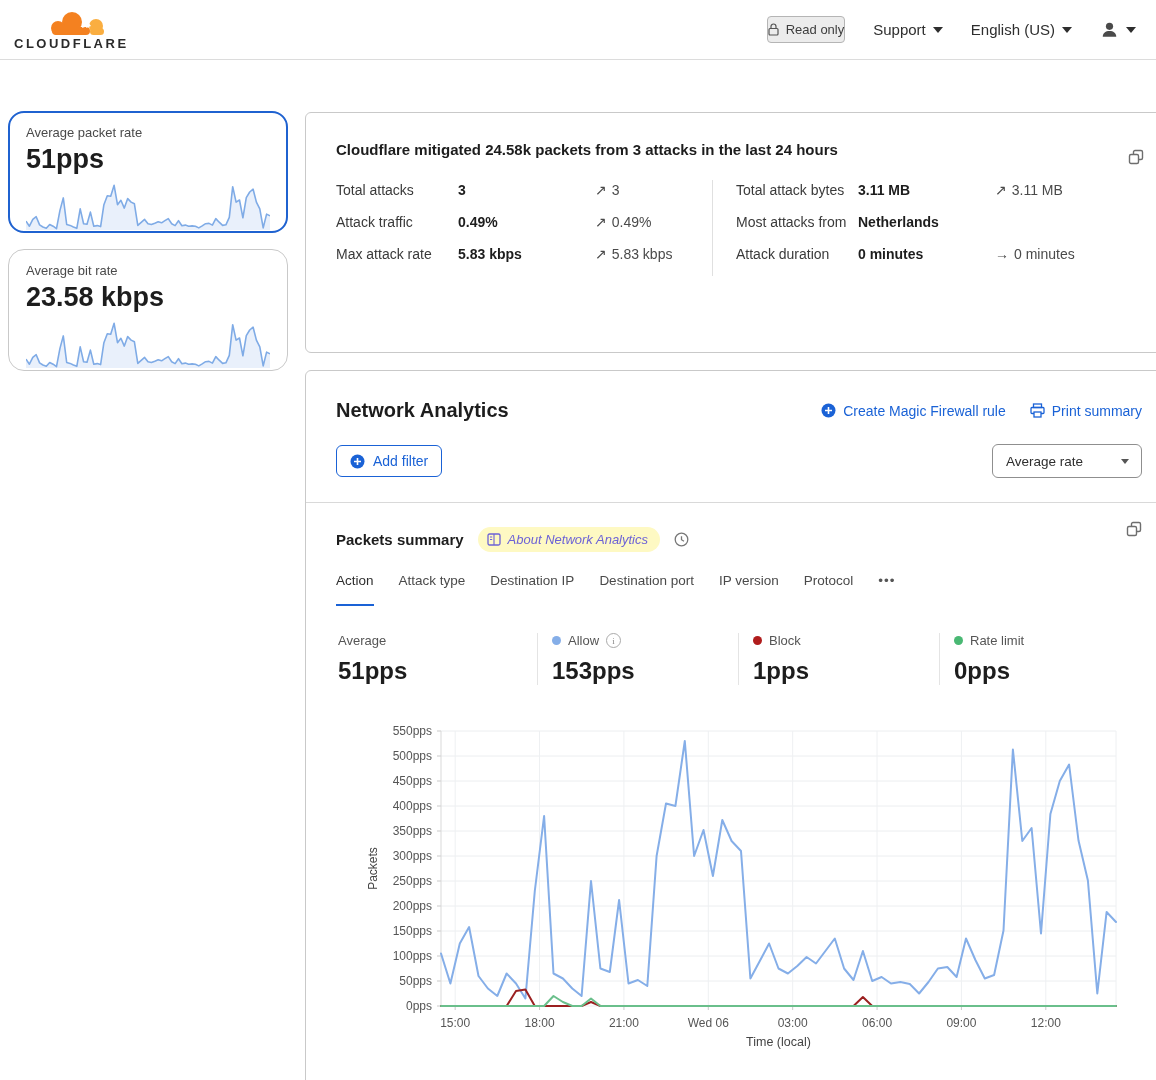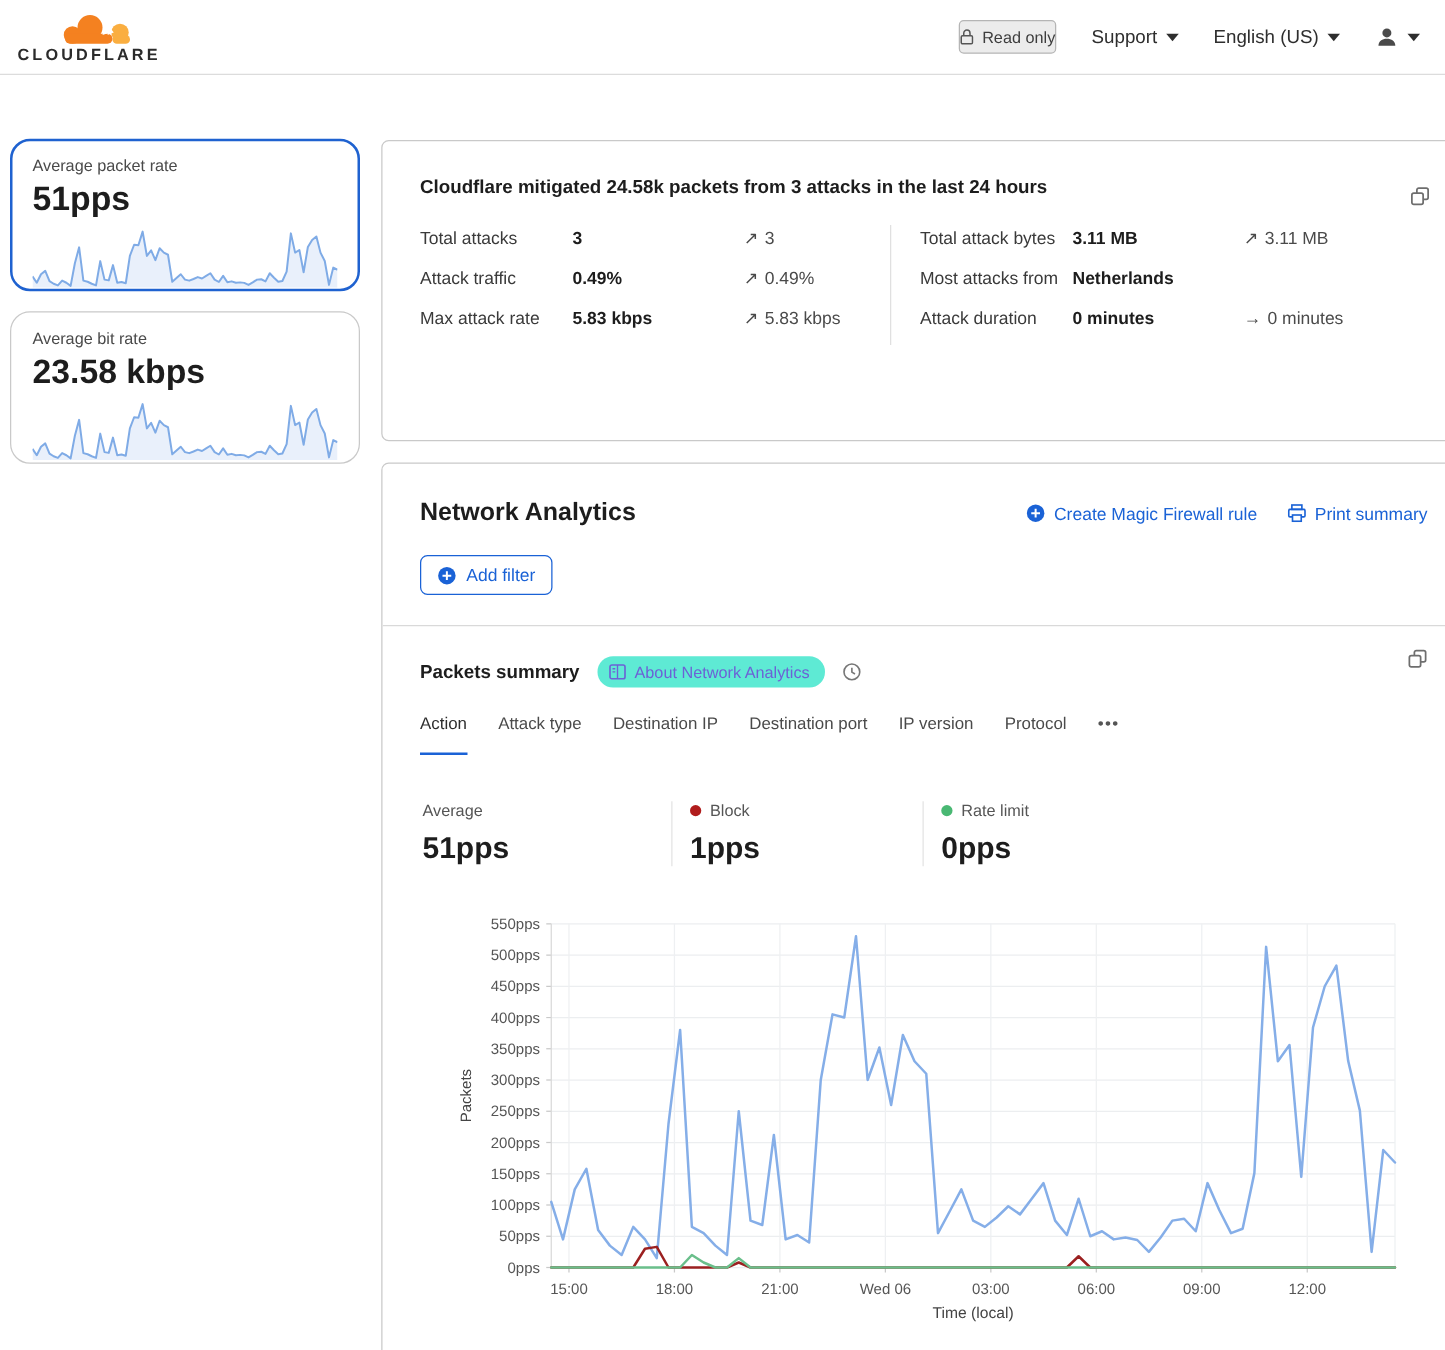--- a/index.html
+++ b/index.html
@@ -59,29 +59,29 @@
   .selectbox{display:flex;align-items:center;justify-content:space-between;box-sizing:border-box;
     border:1px solid #8f8f8f;border-radius:6px;height:34px;padding:0 12px 0 13px;
     font-size:13.5px;color:#2e2e2e;cursor:pointer;background:#fff;}
   .sel-metric{width:150px;}
   .sel-time{width:153px;}
   .na-divider{border:none;border-top:1px solid #d9d9d9;margin:0;}
   
   .ps{padding:24px 30px 0;position:relative;}
   .ps-head{display:flex;align-items:center;gap:14px;}
   .ps-title{font-size:15px;font-weight:700;color:#1d1d1d;}
-  .pill{display:flex;align-items:center;gap:7px;background:#5eead4;color:#6c62d6;
-    border-radius:13px;height:25px;padding:0 12px 0 9px;font-size:13px;cursor:pointer;}
+  .pill{display:flex;align-items:center;gap:7px;background:#fef9c3;color:#6c62d6;
+    border-radius:13px;height:25px;padding:0 12px 0 9px;font-size:13px;cursor:pointer;font-style:italic;}
   .clockbtn{background:none;border:none;padding:0;cursor:pointer;display:flex;}
   .ps .copybtn{top:18px;right:42px;}
   .tabs{display:flex;gap:25px;margin-top:21px;font-size:13.5px;color:#4a4a4a;}
   .tab{cursor:pointer;padding-bottom:16px;}
   .tab.active{color:#2e2e2e;border-bottom:2px solid #1a62d6;}
   .tab.more{letter-spacing:1px;color:#555;}
-  .pstats{display:flex;margin-top:37px;}
+  .pstats{display:flex;margin-top:27px;}
   .pstat{width:201px;box-sizing:border-box;padding-left:14px;border-left:1px solid #e4e4e4;}
   .pstat:first-child{border-left:none;padding-left:2px;}
   .pstat-label{display:flex;align-items:center;gap:7px;font-size:13px;color:#555;}
   .dot{width:9px;height:9px;border-radius:50%;display:inline-block;}
   .infoicon{width:13px;height:13px;border:1px solid #aaa;border-radius:50%;color:#888;
     font-size:9px;display:inline-flex;align-items:center;justify-content:center;cursor:pointer;
     font-family:"Liberation Serif",serif;}
   .pstat-value{font-size:24px;font-weight:600;color:#1d1d1d;margin-top:9px;}
   .chartwrap{margin-top:38px;margin-left:28px;}
 </style>
@@ -218,20 +218,24 @@
 
     <div class="filter-row">
       <button class="addfilter">
         <svg width="15" height="15" viewBox="0 0 15 15">
           <circle cx="7.5" cy="7.5" r="7" fill="#1a62d6"></circle>
           <path d="M7.5 4 v7 M4 7.5 h7" stroke="#fff" stroke-width="1.6"></path>
         </svg>
         <span>Add filter</span>
       </button>
       <div class="selects">
+        <div class="selectbox sel-metric">
+          <span>Average rate</span>
+          <span class="caret sm"></span>
+        </div>
       </div>
     </div>
 
     <hr class="na-divider">
 
     <div class="ps">
       <div class="ps-head">
         <span class="ps-title">Packets summary</span>
         <span class="pill">
           <svg width="14" height="13" viewBox="0 0 14 13">
@@ -263,20 +267,28 @@
         <span class="tab">Protocol</span>
         <span class="tab more">•••</span>
       </div>
 
       <div class="pstats">
         <div class="pstat">
           <div class="pstat-label">
               <span>Average</span>
             </div>
           <div class="pstat-value">51pps</div>
+        </div>
+        <div class="pstat">
+          <div class="pstat-label">
+            <span class="dot" style="background:#85aee8"></span>
+            <span>Allow</span>
+            <span class="infoicon">i</span>
+          </div>
+          <div class="pstat-value">153pps</div>
         </div>
         <div class="pstat">
           <div class="pstat-label">
             <span class="dot" style="background:#b01c1c"></span>
             <span>Block</span>
           </div>
           <div class="pstat-value">1pps</div>
         </div>
         <div class="pstat">
           <div class="pstat-label">

